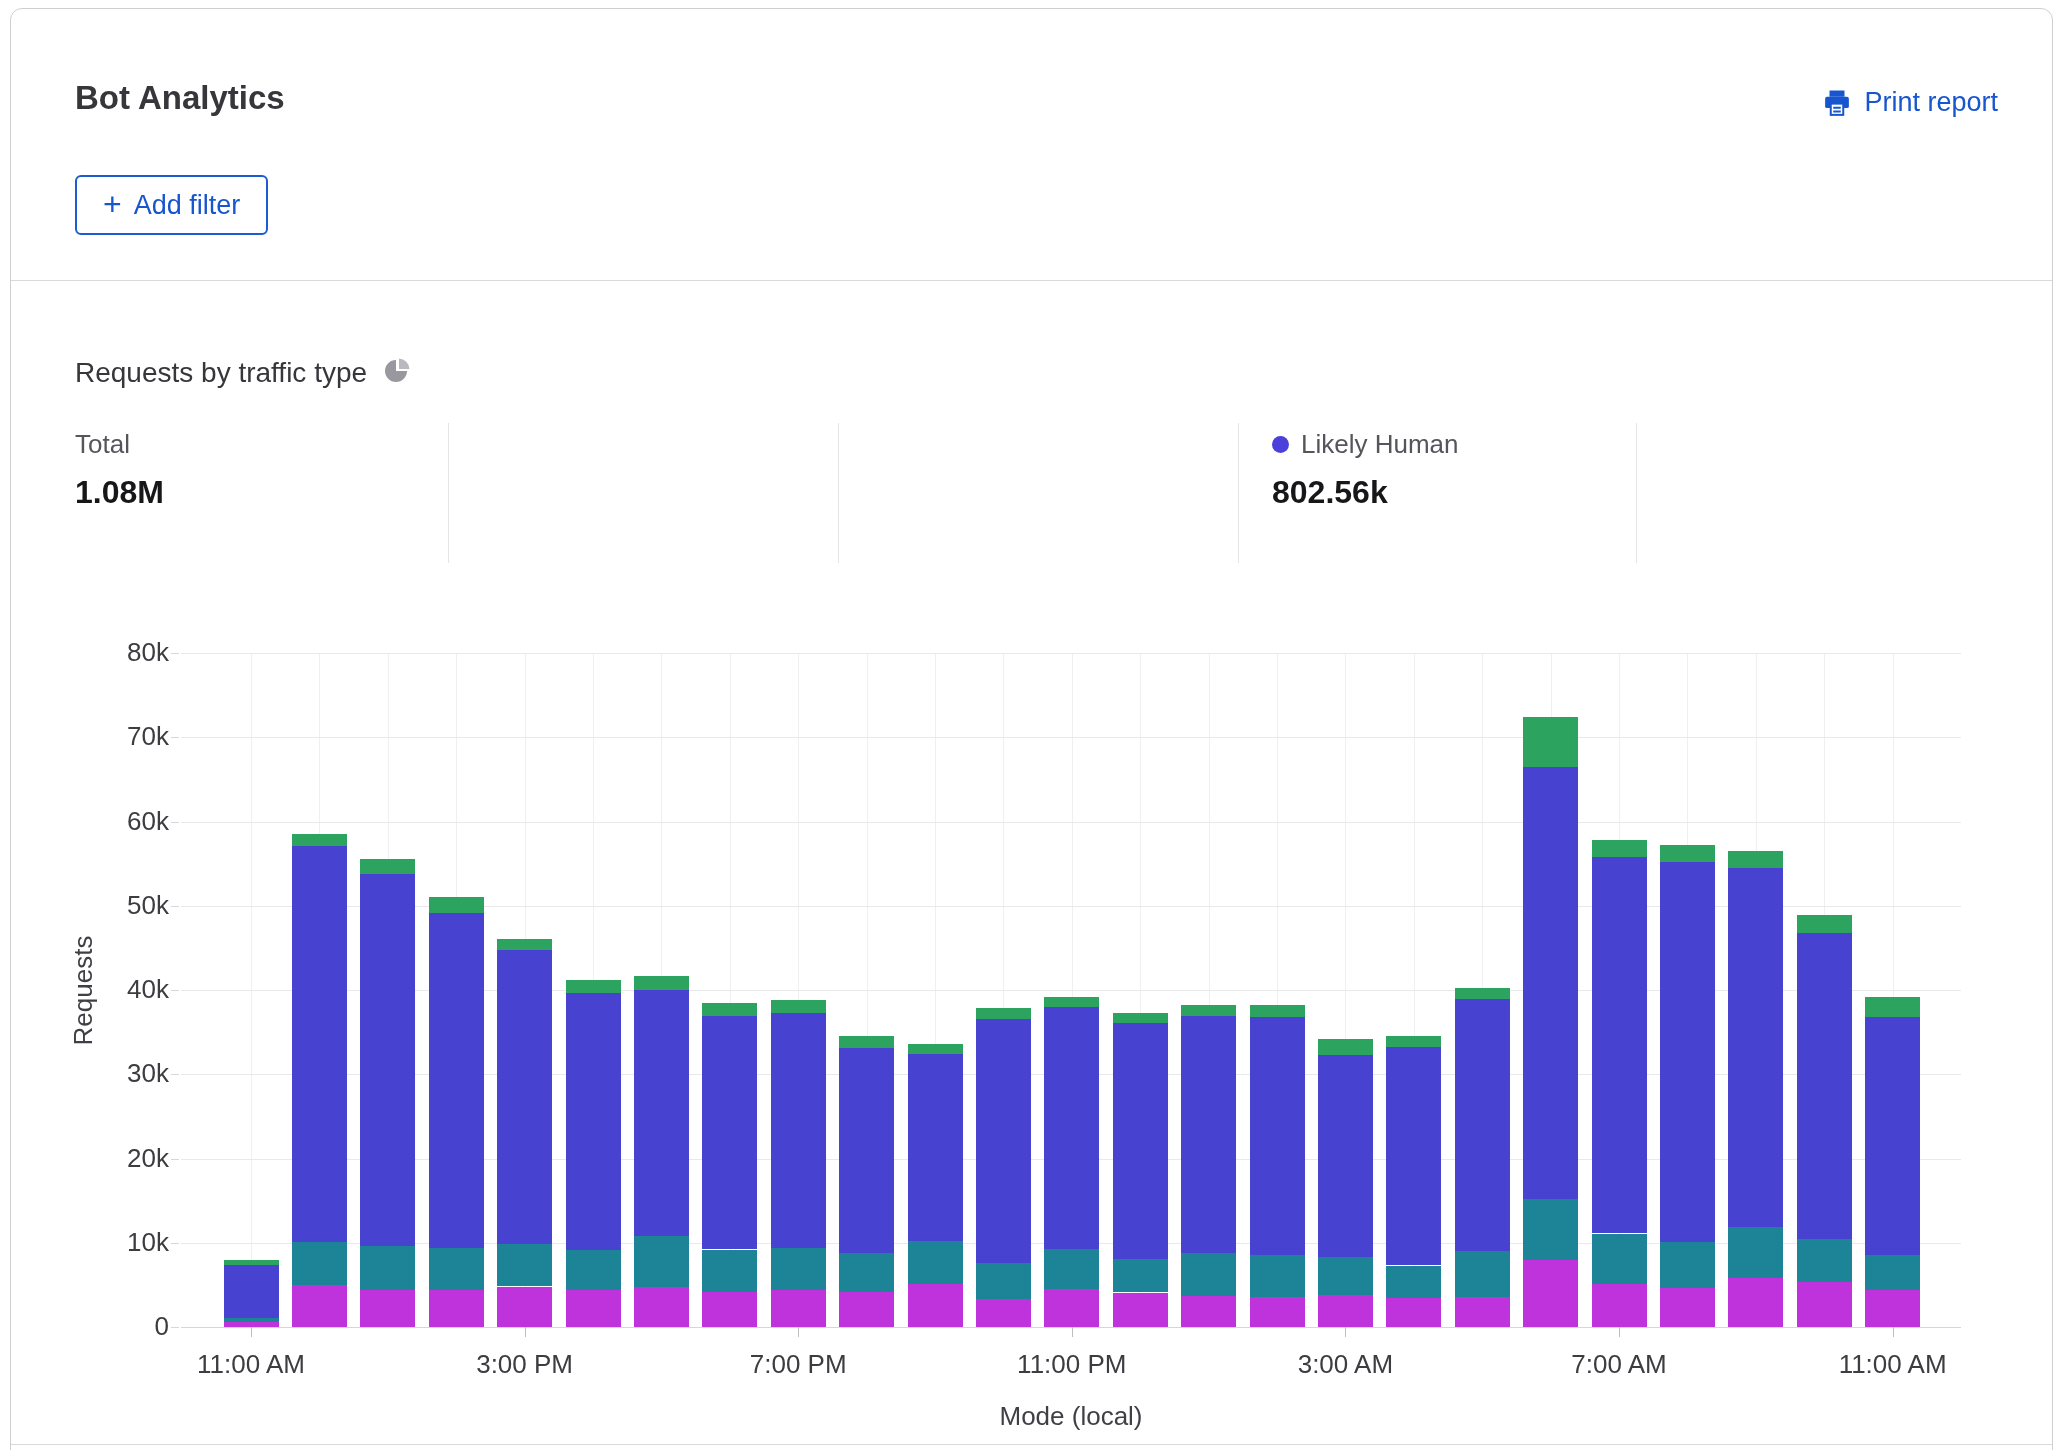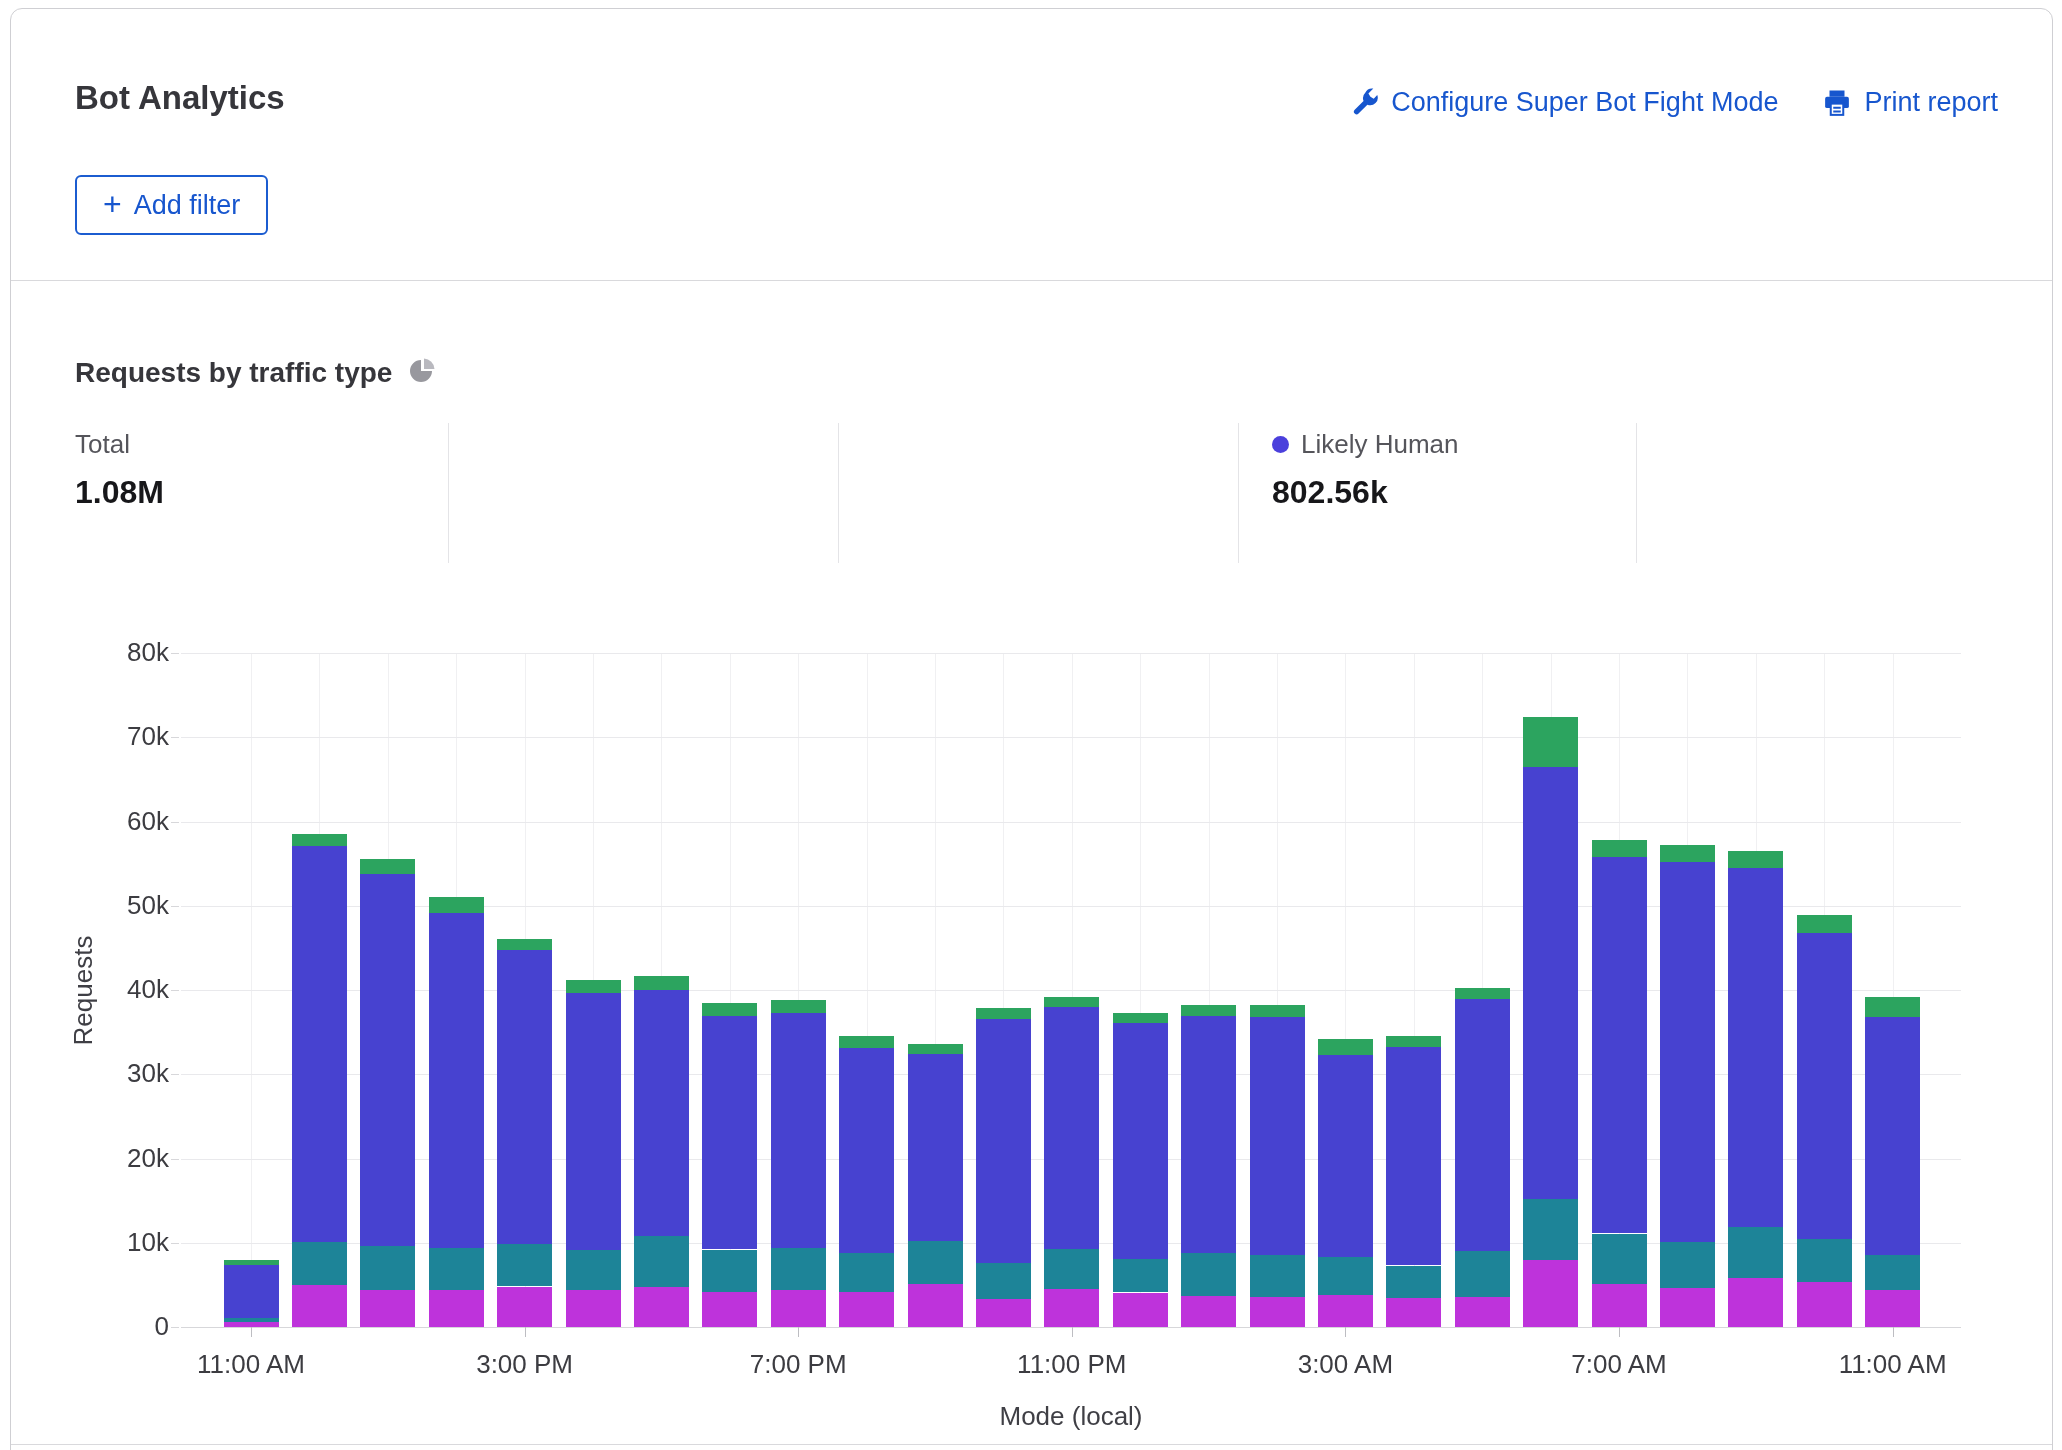--- a/index.html
+++ b/index.html
@@ -14,21 +14,21 @@
               padding:0 26px;background:#fff;border:2px solid #1b5cd0;border-radius:6px;color:#1756ce;
               font-size:27px;cursor:pointer;font-family:"Liberation Sans",sans-serif;}
   .add-filter .plus{font-size:32px;font-weight:400;line-height:1;margin-top:-3px;}
   .select{position:absolute;right:62px;top:164px;width:307px;height:64px;border:2px solid #919196;
           border-radius:8px;display:flex;align-items:center;box-sizing:border-box;padding:0 22px;
           font-size:27px;color:#2b2b30;cursor:pointer;background:#fff;}
   .select .caret{margin-left:auto;width:0;height:0;border-left:11px solid transparent;
                  border-right:11px solid transparent;border-top:13px solid #55555a;}
   .divider{position:absolute;left:0;width:100%;height:1px;background:#d9d9dc;}
   .section-row{position:absolute;left:64px;top:348px;display:flex;align-items:center;gap:16px;}
-  .section-title{font-size:28px;font-weight:700;color:#36363b;margin:0;}
+  .section-title{font-size:28px;font-weight:400;color:#36363b;margin:0;}
   .stats{position:absolute;left:0;top:414px;width:100%;height:142px;}
   .stat{position:absolute;top:6px;}
   .stat-label{display:flex;align-items:center;gap:12px;font-size:26px;color:#55555b;}
   .dot{width:17px;height:17px;border-radius:50%;display:inline-block;}
   .stat-value{font-size:32px;font-weight:700;color:#17171a;margin-top:14px;}
   .vdiv{position:absolute;top:0;width:1px;height:140px;background:#e4e4e7;}
   
   #chart{position:absolute;left:0;top:560px;width:2041px;height:880px;}
   .hgrid,.vgrid,.bar-seg,.ytick,.xtick,.tickmark,.ystub{position:absolute;}
   .hgrid{background:#e9e9ec;height:1px;}
@@ -41,28 +41,20 @@
   .axis-label{position:absolute;font-size:26px;color:#3f3f45;text-align:center;}
 </style>
 </head>
 <body>
 
 <div class="card">
 
   <h1 class="page-title">Bot Analytics</h1>
 
   <div class="header-links">
-    <a class="hlink">
-      <span>
-        <svg width="30" height="30" viewBox="0 0 24 24" fill="#1756ce">
-            <path d="M22.61 5.6a6.1 6.1 0 0 1-1.4 6.43 6.1 6.1 0 0 1-6.5 1.38l-7.07 7.06a2.17 2.17 0 0 1-3.07-3.07l7.06-7.06a6.1 6.1 0 0 1 1.38-6.5A6.1 6.1 0 0 1 19.44.44l-3.9 3.9 1.62 2.62 2.61 1.6 2.84-2.96z"></path>
-          </svg>
-      </span>
-      <span>Configure Super Bot Fight Mode</span>
-    </a>
     <a class="hlink">
       <span>
         <svg width="30" height="30" viewBox="0 0 24 24">
             <path fill="#1756ce" d="M6 2h12v5H6z"></path>
             <rect x="2.5" y="7" width="19" height="9" rx="1.5" fill="#1756ce"></rect>
             <rect x="7" y="12.5" width="10" height="9" fill="#ffffff" stroke="#1756ce" stroke-width="1.6"></rect>
             <rect x="9" y="15" width="6" height="1.6" fill="#1756ce"></rect>
             <rect x="9" y="18" width="6" height="1.6" fill="#1756ce"></rect>
           </svg>
       </span>

